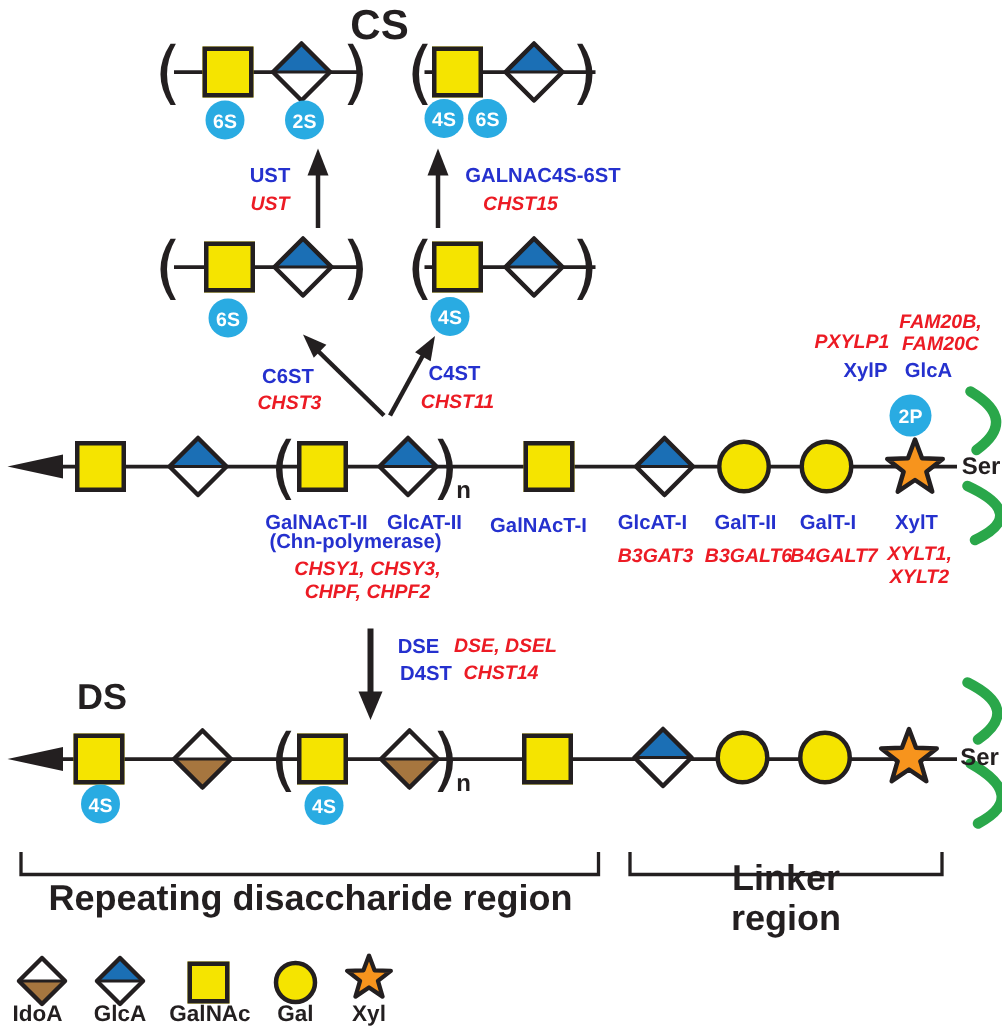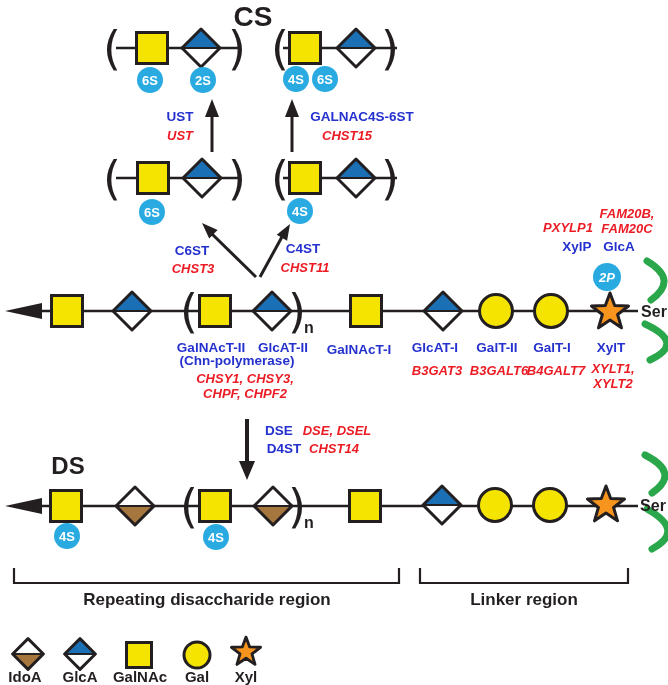--- a/index.html
+++ b/index.html
@@ -20,30 +20,30 @@
   .abs{position:absolute;transform:translate(-50%,-50%);}
   .t{position:absolute;transform:translate(-50%,-50%);white-space:pre-line;text-align:center;
      font-weight:bold;color:var(--ink);line-height:1.12;}
   .blue{color:var(--blue-text);font-size:13.5px;}
   .red{color:var(--red-text);font-style:italic;font-size:13px;}
   .title-cs{font-size:28px;}
   .title-ds{font-size:24px;}
   .title-chain{font-size:21px;transform:translate(0,-50%);text-align:left;}
   .ser{font-size:16px;}
   .nsub{font-size:16px;}
-  .region{font-size:17px;}
+  .region{font-size:24px;}
   .legend-label{font-size:15px;}
   .sq{width:34px;height:34px;background:var(--yellow);border:3px solid var(--ink);box-sizing:border-box;}
   .gal{width:36px;height:36px;background:var(--yellow);border:3px solid var(--ink);
        box-sizing:border-box;border-radius:50%;}
   .sq.small{width:28px;height:28px;}
   .gal.small{width:29px;height:29px;}
   .badge{width:26px;height:26px;border-radius:50%;background:var(--cyan);color:#fff;
          font-weight:bold;font-size:13px;display:flex;align-items:center;justify-content:center;}
-  .badge.p2{width:28px;height:28px;font-style:italic;}
+  .badge.p2{width:28px;height:28px;}
   .paren{font-size:46px;font-weight:normal;color:var(--ink);line-height:1;
          font-family:"DejaVu Sans",sans-serif;}
   .icon{line-height:0;}
 </style>
 </head>
 <body>
 
 <div class="fig">
 
   <svg class="layer" width="668" height="685" viewBox="0 0 668 685">

